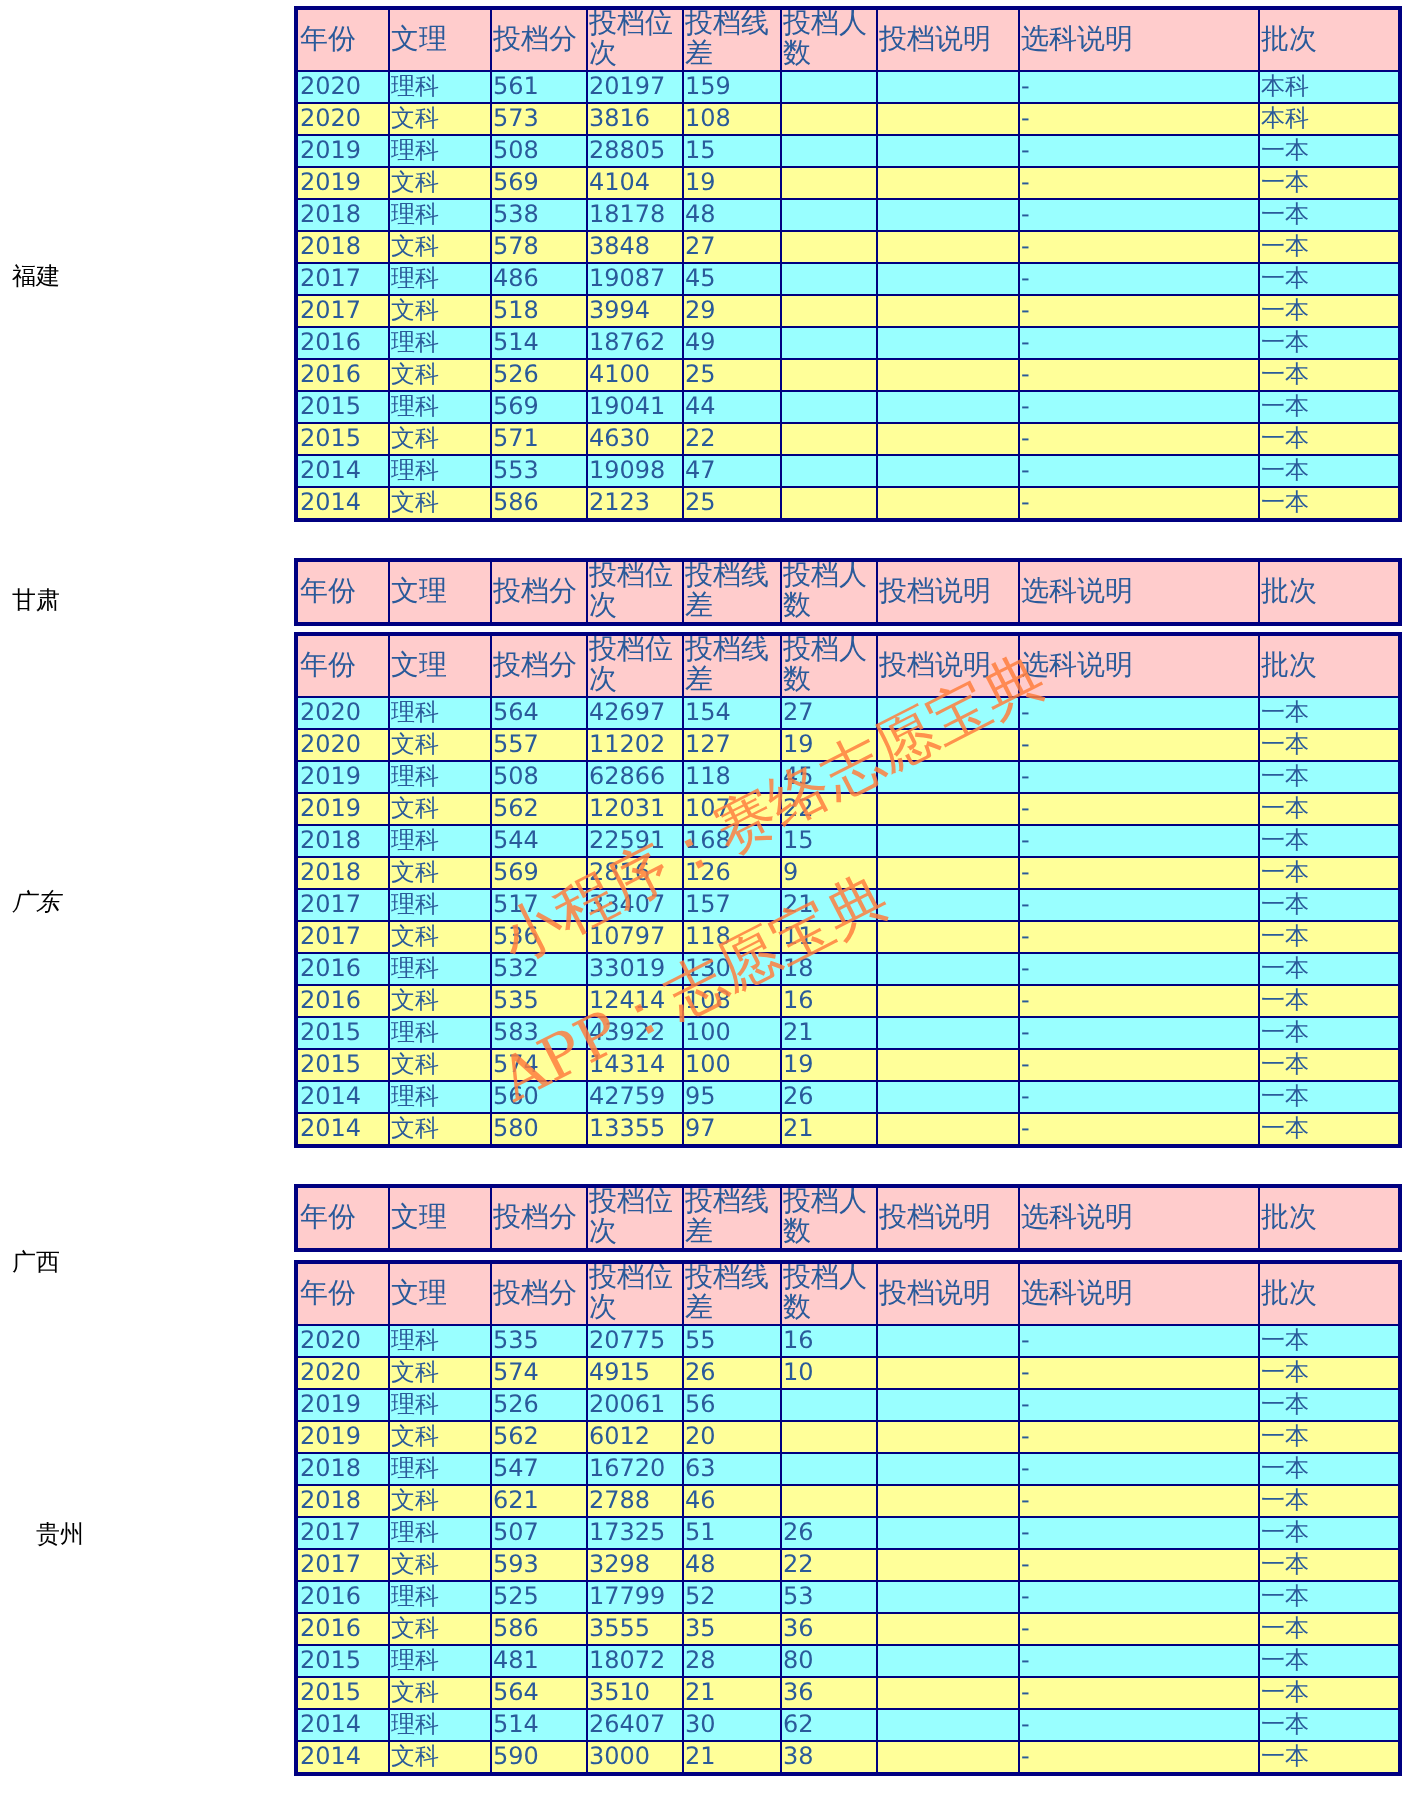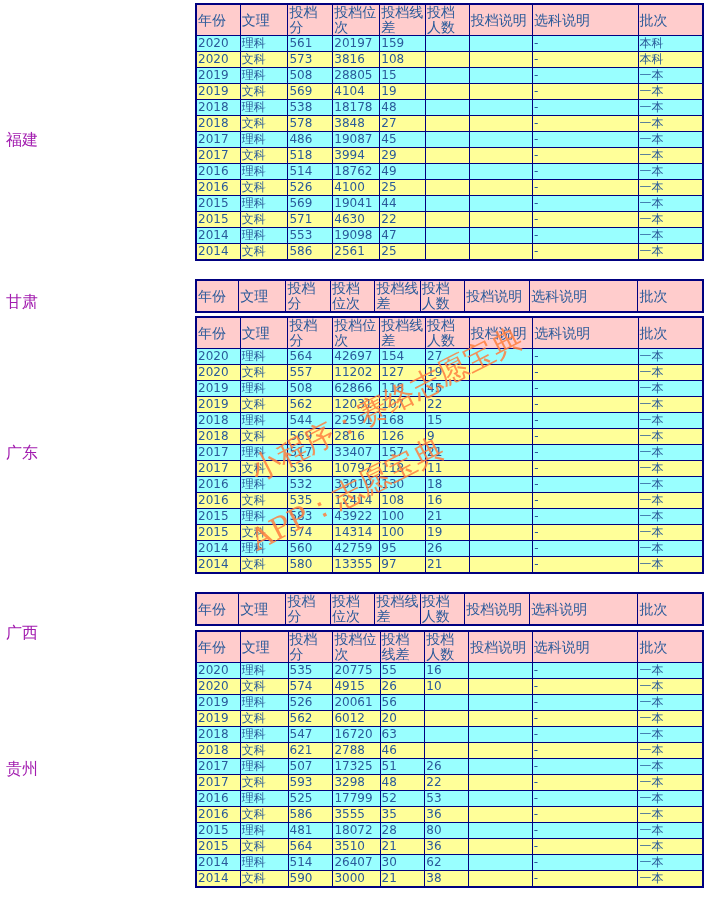--- a/index.html
+++ b/index.html
@@ -1,20 +1,20 @@
 <!DOCTYPE html>
 <html><head>
 <meta charset="utf-8">
 <style>
   html, body { margin: 0; padding: 0; background: #ffffff; }
   body { width: 704px; height: 905px; position: relative; overflow: hidden;
          font-family: "DejaVu Sans", "Liberation Sans", sans-serif; color: #2a4a8a; }
-  .province { position: absolute; left: 6px; font-size: 16px; color: #a21caf; text-align: right; }
+  .province { position: absolute; left: 6px; font-size: 12px; color: #000000; text-align: right; }
   table.grid { position: absolute; left: 147px; border-collapse: collapse; table-layout: fixed;
-               border: 2px solid #000080; margin-left: 48px; }
+               border: 2px solid #000080; }
   table.grid td { border: 1px solid #000080; padding: 0 1px; font-size: 12px; line-height: 15px;
                   height: 15px; white-space: nowrap; overflow: hidden; color: #2a5a9a; vertical-align: middle; }
   table.grid tr.hdr td { background: #ffcccc; font-size: 14px; line-height: 15px; height: 30px;
                          white-space: normal; word-break: break-all; color: #2a5a9a; }
   table.grid tr.li td { background: #99ffff; }
   table.grid tr.wen td { background: #ffff99; }
   col.c0 { width: 46px; } col.c1 { width: 51px; } col.c2 { width: 48px; } col.c3 { width: 48px; }
   col.c4 { width: 49px; } col.c5 { width: 48px; } col.c6 { width: 71px; } col.c7 { width: 120px; }
   col.c8 { width: 71px; }
   .watermark { position: absolute; color: #ff7f3f; opacity: 0.85; font-size: 30px;
@@ -190,21 +190,21 @@
           <td>47</td>
           <td></td>
           <td></td>
           <td>-</td>
           <td>一本</td>
         </tr>
         <tr class="wen">
           <td>2014</td>
           <td>文科</td>
           <td>586</td>
-          <td>2561</td>
+          <td>2123</td>
           <td>25</td>
           <td></td>
           <td></td>
           <td>-</td>
           <td>一本</td>
         </tr>
       </tbody>
     </table>
     <div class="province" style="top: 292px;">甘肃</div>
     <table class="grid" style="top: 279px;">
@@ -226,21 +226,21 @@
           <td>投档分</td>
           <td>投档位次</td>
           <td>投档线差</td>
           <td>投档人数</td>
           <td>投档说明</td>
           <td>选科说明</td>
           <td>批次</td>
         </tr>
       </tbody>
     </table>
-    <div class="province" style="top: 443px;">广东</div>
+    <div class="province" style="top: 443px; font-style: italic;">广东</div>
     <table class="grid" style="top: 316px;">
       <colgroup>
         <col class="c0">
         <col class="c1">
         <col class="c2">
         <col class="c3">
         <col class="c4">
         <col class="c5">
         <col class="c6">
         <col class="c7">
@@ -434,21 +434,21 @@
           <td>投档分</td>
           <td>投档位次</td>
           <td>投档线差</td>
           <td>投档人数</td>
           <td>投档说明</td>
           <td>选科说明</td>
           <td>批次</td>
         </tr>
       </tbody>
     </table>
-    <div class="province" style="top: 759px;">贵州</div>
+    <div class="province" style="top: 759px; margin-left: 12px;">贵州</div>
     <table class="grid" style="top: 630px;">
       <colgroup>
         <col class="c0">
         <col class="c1">
         <col class="c2">
         <col class="c3">
         <col class="c4">
         <col class="c5">
         <col class="c6">
         <col class="c7">

